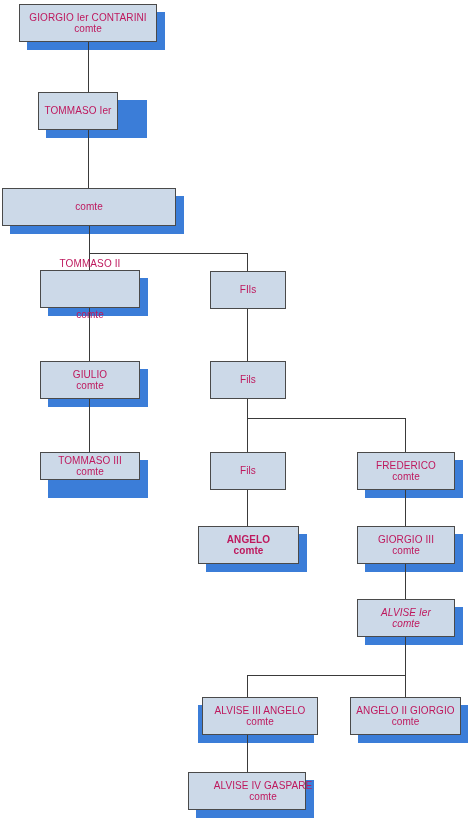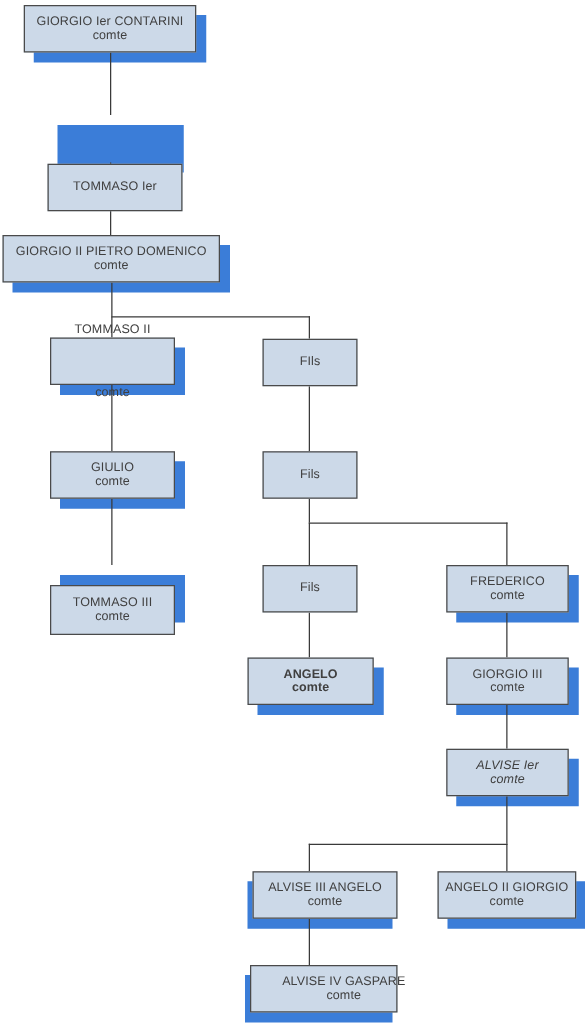--- a/index.html
+++ b/index.html
@@ -17,21 +17,21 @@
   }
   .node {
     position: absolute;
     box-sizing: border-box;
     background: #ccd9e8;
     border: 1px solid #4a4a4a;
     display: flex;
     flex-direction: column;
     align-items: center;
     justify-content: center;
-    color: #404040;
+    color: #be185d;
     line-height: 1.15;
     z-index: 3;
   }
   .node .nm {
     font-size: 10px;
     white-space: nowrap;
     letter-spacing: 0.1px;
   }
   .node .ttl {
     font-size: 10px;
@@ -102,41 +102,40 @@
   <div class="conn v" style="left:247px; top:675px; height:22px;"></div>
   <div class="conn v" style="left:405px; top:675px; height:22px;"></div>
 
   <div class="conn v" style="left:247px; top:735px; height:37px;"></div>
 
   <div class="node" style="left:19px; top:4px; width:138px; height:38px;">
     <span class="nm">GIORGIO Ier CONTARINI</span>
     <span class="ttl">comte</span>
   </div>
 
-  <div class="node" style="left:38px; top:92px; width:108px; height:38px;margin-top:39px;">
+  <div class="node" style="left:38px; top:92px; width:80px; height:38px;">
     <span class="nm">TOMMASO Ier</span>
     <span class="ttl"></span>
   </div>
 
   <div class="node" style="left:2px; top:188px; width:174px; height:38px;">
-    <span class="nm">GIORGIO II PIETRO DOMENICO</span>
     <span class="ttl">comte</span>
   </div>
 
   <div class="node" style="left:40px; top:270px; width:100px; height:38px;gap:40px;">
     <span class="nm">TOMMASO II</span>
     <span class="ttl">comte</span>
   </div>
 
   <div class="node" style="left:40px; top:361px; width:100px; height:38px;">
     <span class="nm">GIULIO</span>
     <span class="ttl">comte</span>
   </div>
 
-  <div class="node" style="left:40px; top:468px; width:100px; height:40px;">
+  <div class="node" style="left:40px; top:452px; width:100px; height:28px;">
     <span class="nm">TOMMASO III</span>
     <span class="ttl">comte</span>
   </div>
 
   <div class="node" style="left:210px; top:271px; width:76px; height:38px;">
     <span class="nm">FIls</span>
     <span class="ttl"></span>
   </div>
 
   <div class="node" style="left:210px; top:361px; width:76px; height:38px;">
@@ -172,18 +171,18 @@
   <div class="node" style="left:190px; top:697px; width:116px; height:38px;margin-left:12px;">
     <span class="nm">ALVISE III ANGELO</span>
     <span class="ttl">comte</span>
   </div>
 
   <div class="node" style="left:350px; top:697px; width:111px; height:38px;">
     <span class="nm">ANGELO II GIORGIO</span>
     <span class="ttl">comte</span>
   </div>
 
-  <div class="node" style="left:200px; top:772px; width:118px; height:38px;padding-left:32px;">
+  <div class="node" style="left:188px; top:772px; width:118px; height:38px;padding-left:32px;">
     <span class="nm">ALVISE IV GASPARE</span>
     <span class="ttl">comte</span>
   </div>
 
 </div>
 
 </body></html>

